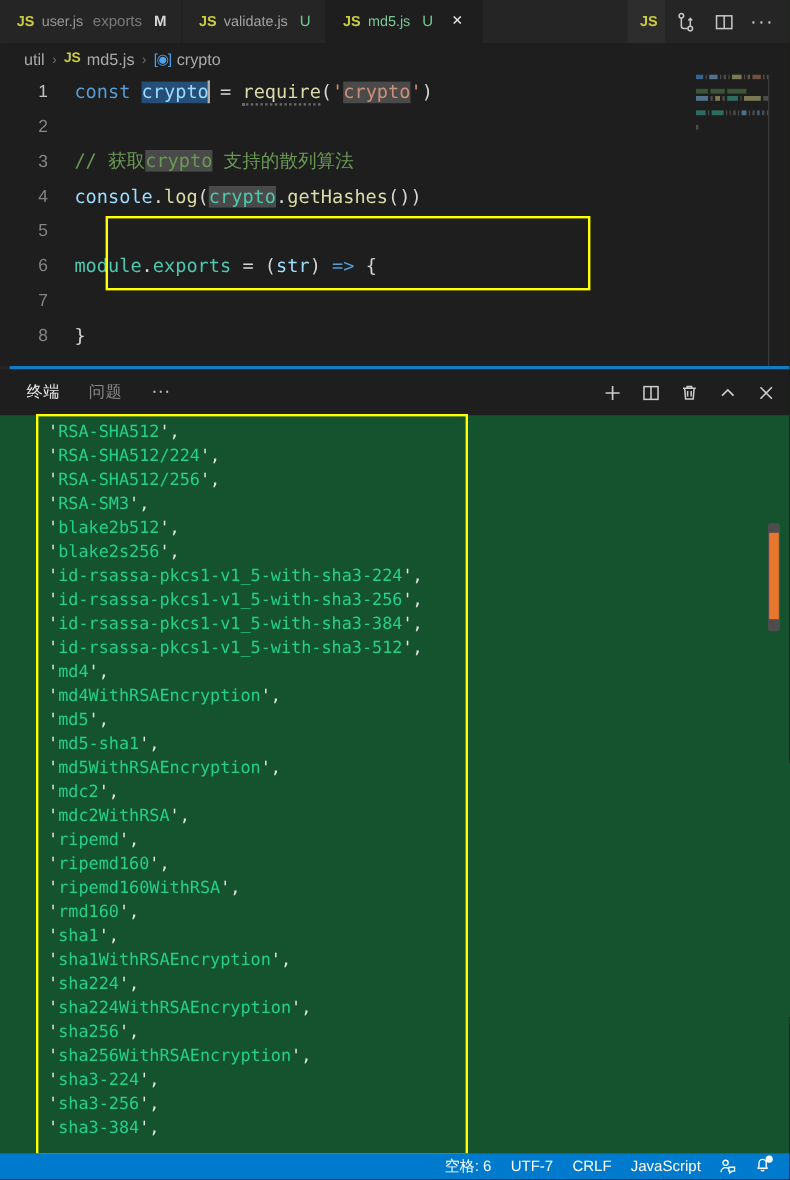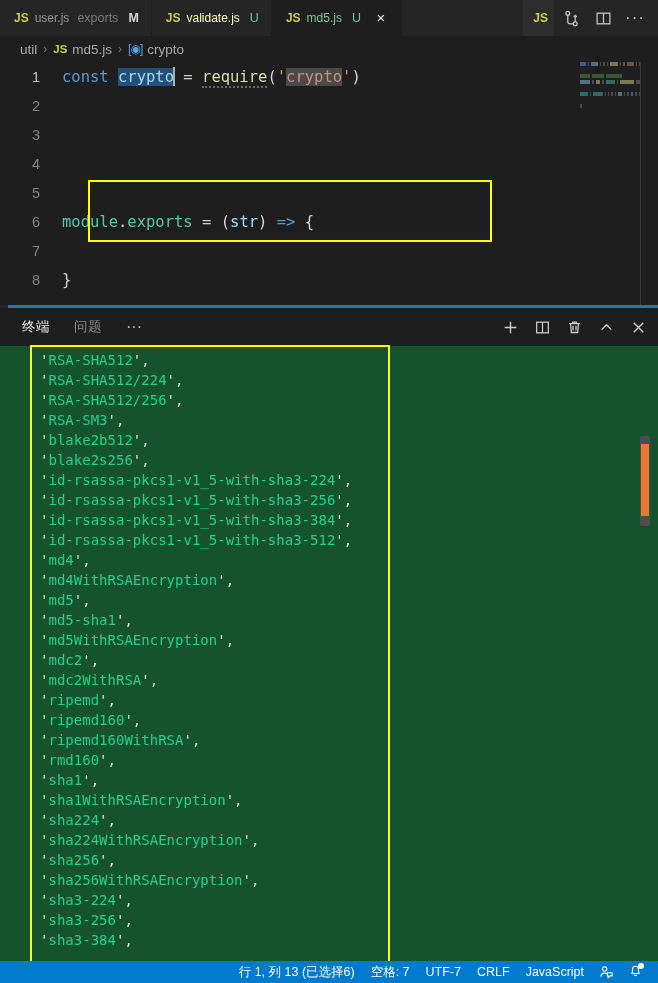--- a/index.html
+++ b/index.html
@@ -221,21 +221,21 @@
 
     <div class="tab">
       <span class="js-badge">JS</span>
       <span class="tname dirty-name">user.js</span>
       <span class="tdesc">exports</span>
       <span class="tstatus M">M</span>
     </div>
 
     <div class="tab">
       <span class="js-badge">JS</span>
-      <span class="tname" style="color:#fef9c3;">validate.js</span>
+      <span class="tname" style="color:#a3a3a3;">validate.js</span>
       <span class="tstatus U">U</span>
     </div>
 
     <div class="tab active">
       <span class="js-badge">JS</span>
       <span class="tname">md5.js</span>
       <span class="tstatus U">U</span>
       <span class="tclose">×</span>
     </div>
 
@@ -271,22 +271,22 @@
     <span>md5.js</span>
     <span class="bc-sep">›</span>
     <span class="bc-sym">[◉]</span>
     <span>crypto</span>
   </div>
 
   <div class="editor">
     <div class="code-area" id="code-area">
         <div class="cline cur"><span class="lnum">1</span><span class="ctext"><span class="k-kw">const</span><span class="k-punc"> </span><span class="k-var sel-blue">crypto</span><span class="caret"></span><span class="k-punc"> </span><span class="k-punc">=</span><span class="k-punc"> </span><span class="k-fn squiggle">require</span><span class="k-punc">(</span><span class="k-str">'</span><span class="k-str sel-grey">crypto</span><span class="k-str">'</span><span class="k-punc">)</span></span></div>
         <div class="cline"><span class="lnum">2</span><span class="ctext"></span></div>
-        <div class="cline"><span class="lnum">3</span></div>
-        <div class="cline"><span class="lnum">4</span></div>
+        <div class="cline"><span class="lnum">3</span><span class="ctext"><span class="k-cmt">// 获取</span><span class="k-cmt sel-grey">crypto</span><span class="k-cmt"> 支持的散列算法</span></span></div>
+        <div class="cline"><span class="lnum">4</span><span class="ctext"><span class="k-var">console</span><span class="k-punc">.</span><span class="k-fn">log</span><span class="k-punc">(</span><span class="k-teal sel-grey">crypto</span><span class="k-punc">.</span><span class="k-fn">getHashes</span><span class="k-punc">())</span></span></div>
         <div class="cline"><span class="lnum">5</span><span class="ctext"></span></div>
         <div class="cline"><span class="lnum">6</span><span class="ctext"><span class="k-teal">module</span><span class="k-punc">.</span><span class="k-teal">exports</span><span class="k-punc"> </span><span class="k-punc">=</span><span class="k-punc"> </span><span class="k-punc">(</span><span class="k-var">str</span><span class="k-punc">)</span><span class="k-punc"> </span><span class="k-arrow">=&gt;</span><span class="k-punc"> </span><span class="k-punc">{</span></span></div>
         <div class="cline"><span class="lnum">7</span><span class="ctext"></span></div>
         <div class="cline"><span class="lnum">8</span><span class="ctext"><span class="k-punc">}</span></span></div>
       </div>
     <div class="hl-box-editor"></div>
     <div class="mm-border"></div>
     <div class="minimap" id="minimap">
         <div class="mm-line">
           <div class="mm-seg" style="background: rgb(59, 110, 165); width: 10px;"></div>
@@ -386,22 +386,21 @@
       <div class="term-lines" id="term-lines"><div><span class="tq">'</span><span>R</span><span>S</span><span>A</span><span>-</span><span>S</span><span>H</span><span>A</span><span>5</span><span>1</span><span>2</span><span class="tq">'</span><span class="tq">,</span></div><div><span class="tq">'</span><span>R</span><span>S</span><span>A</span><span>-</span><span>S</span><span>H</span><span>A</span><span>5</span><span>1</span><span>2</span><span>/</span><span>2</span><span>2</span><span>4</span><span class="tq">'</span><span class="tq">,</span></div><div><span class="tq">'</span><span>R</span><span>S</span><span>A</span><span>-</span><span>S</span><span>H</span><span>A</span><span>5</span><span>1</span><span>2</span><span>/</span><span>2</span><span>5</span><span>6</span><span class="tq">'</span><span class="tq">,</span></div><div><span class="tq">'</span><span>R</span><span>S</span><span>A</span><span>-</span><span>S</span><span>M</span><span>3</span><span class="tq">'</span><span class="tq">,</span></div><div><span class="tq">'</span><span>b</span><span>l</span><span>a</span><span>k</span><span>e</span><span>2</span><span>b</span><span>5</span><span>1</span><span>2</span><span class="tq">'</span><span class="tq">,</span></div><div><span class="tq">'</span><span>b</span><span>l</span><span>a</span><span>k</span><span>e</span><span>2</span><span>s</span><span>2</span><span>5</span><span>6</span><span class="tq">'</span><span class="tq">,</span></div><div><span class="tq">'</span><span>i</span><span>d</span><span>-</span><span>r</span><span>s</span><span>a</span><span>s</span><span>s</span><span>a</span><span>-</span><span>p</span><span>k</span><span>c</span><span>s</span><span>1</span><span>-</span><span>v</span><span>1</span><span>_</span><span>5</span><span>-</span><span>w</span><span>i</span><span>t</span><span>h</span><span>-</span><span>s</span><span>h</span><span>a</span><span>3</span><span>-</span><span>2</span><span>2</span><span>4</span><span class="tq">'</span><span class="tq">,</span></div><div><span class="tq">'</span><span>i</span><span>d</span><span>-</span><span>r</span><span>s</span><span>a</span><span>s</span><span>s</span><span>a</span><span>-</span><span>p</span><span>k</span><span>c</span><span>s</span><span>1</span><span>-</span><span>v</span><span>1</span><span>_</span><span>5</span><span>-</span><span>w</span><span>i</span><span>t</span><span>h</span><span>-</span><span>s</span><span>h</span><span>a</span><span>3</span><span>-</span><span>2</span><span>5</span><span>6</span><span class="tq">'</span><span class="tq">,</span></div><div><span class="tq">'</span><span>i</span><span>d</span><span>-</span><span>r</span><span>s</span><span>a</span><span>s</span><span>s</span><span>a</span><span>-</span><span>p</span><span>k</span><span>c</span><span>s</span><span>1</span><span>-</span><span>v</span><span>1</span><span>_</span><span>5</span><span>-</span><span>w</span><span>i</span><span>t</span><span>h</span><span>-</span><span>s</span><span>h</span><span>a</span><span>3</span><span>-</span><span>3</span><span>8</span><span>4</span><span class="tq">'</span><span class="tq">,</span></div><div><span class="tq">'</span><span>i</span><span>d</span><span>-</span><span>r</span><span>s</span><span>a</span><span>s</span><span>s</span><span>a</span><span>-</span><span>p</span><span>k</span><span>c</span><span>s</span><span>1</span><span>-</span><span>v</span><span>1</span><span>_</span><span>5</span><span>-</span><span>w</span><span>i</span><span>t</span><span>h</span><span>-</span><span>s</span><span>h</span><span>a</span><span>3</span><span>-</span><span>5</span><span>1</span><span>2</span><span class="tq">'</span><span class="tq">,</span></div><div><span class="tq">'</span><span>m</span><span>d</span><span>4</span><span class="tq">'</span><span class="tq">,</span></div><div><span class="tq">'</span><span>m</span><span>d</span><span>4</span><span>W</span><span>i</span><span>t</span><span>h</span><span>R</span><span>S</span><span>A</span><span>E</span><span>n</span><span>c</span><span>r</span><span>y</span><span>p</span><span>t</span><span>i</span><span>o</span><span>n</span><span class="tq">'</span><span class="tq">,</span></div><div><span class="tq">'</span><span>m</span><span>d</span><span>5</span><span class="tq">'</span><span class="tq">,</span></div><div><span class="tq">'</span><span>m</span><span>d</span><span>5</span><span>-</span><span>s</span><span>h</span><span>a</span><span>1</span><span class="tq">'</span><span class="tq">,</span></div><div><span class="tq">'</span><span>m</span><span>d</span><span>5</span><span>W</span><span>i</span><span>t</span><span>h</span><span>R</span><span>S</span><span>A</span><span>E</span><span>n</span><span>c</span><span>r</span><span>y</span><span>p</span><span>t</span><span>i</span><span>o</span><span>n</span><span class="tq">'</span><span class="tq">,</span></div><div><span class="tq">'</span><span>m</span><span>d</span><span>c</span><span>2</span><span class="tq">'</span><span class="tq">,</span></div><div><span class="tq">'</span><span>m</span><span>d</span><span>c</span><span>2</span><span>W</span><span>i</span><span>t</span><span>h</span><span>R</span><span>S</span><span>A</span><span class="tq">'</span><span class="tq">,</span></div><div><span class="tq">'</span><span>r</span><span>i</span><span>p</span><span>e</span><span>m</span><span>d</span><span class="tq">'</span><span class="tq">,</span></div><div><span class="tq">'</span><span>r</span><span>i</span><span>p</span><span>e</span><span>m</span><span>d</span><span>1</span><span>6</span><span>0</span><span class="tq">'</span><span class="tq">,</span></div><div><span class="tq">'</span><span>r</span><span>i</span><span>p</span><span>e</span><span>m</span><span>d</span><span>1</span><span>6</span><span>0</span><span>W</span><span>i</span><span>t</span><span>h</span><span>R</span><span>S</span><span>A</span><span class="tq">'</span><span class="tq">,</span></div><div><span class="tq">'</span><span>r</span><span>m</span><span>d</span><span>1</span><span>6</span><span>0</span><span class="tq">'</span><span class="tq">,</span></div><div><span class="tq">'</span><span>s</span><span>h</span><span>a</span><span>1</span><span class="tq">'</span><span class="tq">,</span></div><div><span class="tq">'</span><span>s</span><span>h</span><span>a</span><span>1</span><span>W</span><span>i</span><span>t</span><span>h</span><span>R</span><span>S</span><span>A</span><span>E</span><span>n</span><span>c</span><span>r</span><span>y</span><span>p</span><span>t</span><span>i</span><span>o</span><span>n</span><span class="tq">'</span><span class="tq">,</span></div><div><span class="tq">'</span><span>s</span><span>h</span><span>a</span><span>2</span><span>2</span><span>4</span><span class="tq">'</span><span class="tq">,</span></div><div><span class="tq">'</span><span>s</span><span>h</span><span>a</span><span>2</span><span>2</span><span>4</span><span>W</span><span>i</span><span>t</span><span>h</span><span>R</span><span>S</span><span>A</span><span>E</span><span>n</span><span>c</span><span>r</span><span>y</span><span>p</span><span>t</span><span>i</span><span>o</span><span>n</span><span class="tq">'</span><span class="tq">,</span></div><div><span class="tq">'</span><span>s</span><span>h</span><span>a</span><span>2</span><span>5</span><span>6</span><span class="tq">'</span><span class="tq">,</span></div><div><span class="tq">'</span><span>s</span><span>h</span><span>a</span><span>2</span><span>5</span><span>6</span><span>W</span><span>i</span><span>t</span><span>h</span><span>R</span><span>S</span><span>A</span><span>E</span><span>n</span><span>c</span><span>r</span><span>y</span><span>p</span><span>t</span><span>i</span><span>o</span><span>n</span><span class="tq">'</span><span class="tq">,</span></div><div><span class="tq">'</span><span>s</span><span>h</span><span>a</span><span>3</span><span>-</span><span>2</span><span>2</span><span>4</span><span class="tq">'</span><span class="tq">,</span></div><div><span class="tq">'</span><span>s</span><span>h</span><span>a</span><span>3</span><span>-</span><span>2</span><span>5</span><span>6</span><span class="tq">'</span><span class="tq">,</span></div><div><span class="tq">'</span><span>s</span><span>h</span><span>a</span><span>3</span><span>-</span><span>3</span><span>8</span><span>4</span><span class="tq">'</span><span class="tq">,</span></div></div>
       <div class="term-scrollbar">
         <div class="thumb"></div>
       </div>
     </div>
   </div>
 
   <div class="hl-box-term"></div>
 
   <div class="statusbar">
-    <span class="sb-item">行 1, 列 13 (已选择6)</span>
-    <span class="sb-item">空格: 7</span>
+    <span class="sb-item">空格: 6</span>
     <span class="sb-item">UTF-7</span>
     <span class="sb-item">CRLF</span>
     <span class="sb-item">JavaScript</span>
     <span class="sb-item sb-icon">
       <svg width="15" height="15" viewBox="0 0 16 16" fill="none" stroke="#ffffff" stroke-width="1.2">
         <circle cx="6" cy="4.3" r="2.3"></circle>
         <path d="M2 12.6c0-2.4 1.8-4 4-4 1.1 0 2 .3 2.8.9"></path>
         <path d="M9 8.2h5v3.4h-2.1L9.8 13.3v-1.7H9z"></path>
       </svg>
     </span>

